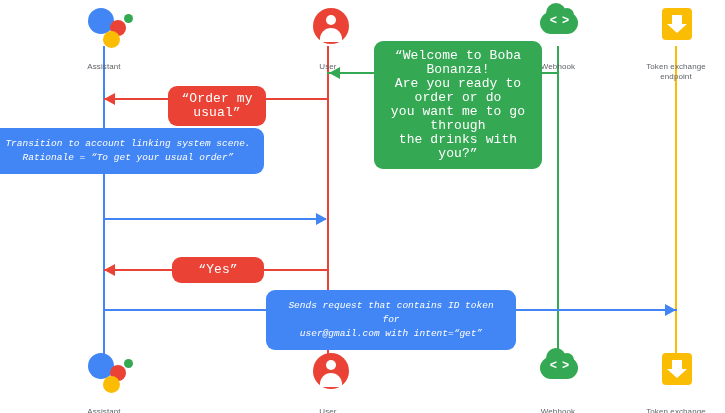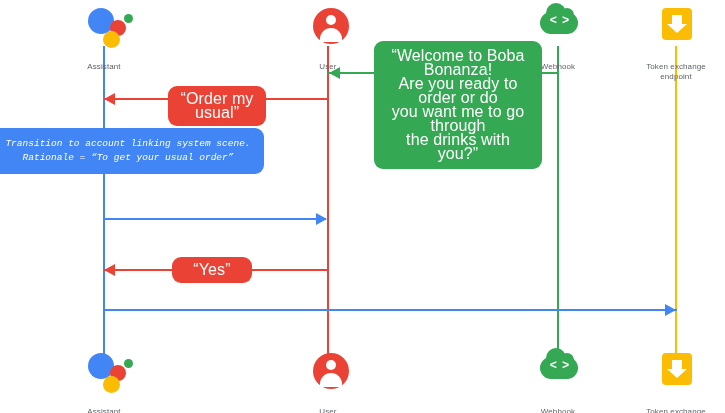--- a/index.html
+++ b/index.html
@@ -162,24 +162,25 @@
     color: #ffffff;
     text-align: center;
     box-sizing: border-box;
     white-space: pre-line;
     z-index: 5;
   }
   .bubble-green { background: #34A853; }
   .bubble-red   { background: #EA4335; text-align: center; }
   .bubble-blue  { background: #4285F4; }
   .bubble-chat {
-    font-size: 16px;
+    font-size: 13px;
     line-height: 14px;
     padding: 8px 12px;
     letter-spacing: 0.1px;
+    font-family: Liberation Mono, monospace;
   }
   .bubble-note {
     font-family: "Liberation Mono", monospace;
     font-style: italic;
     font-size: 9.5px;
     line-height: 14px;
     padding: 9px 12px;
   }
 </style>
 </head>
@@ -240,24 +241,26 @@
   <div class="bubble bubble-red bubble-chat" style="left:168px; top:86px; width:98px; padding:6px 10px;">“Order my usual”</div>
 
   <div class="bubble bubble-blue bubble-note" style="left:-8px; top:128px; width:272px;">Transition to account linking system scene.
 Rationale = “To get your usual order”</div>
 
   <div class="arrow-line" style="left:104px; top:218px; width:222px; background:#4285F4;"></div>
   <div class="arrow-head ah-right" style="left:316px; top:213px; color:#4285F4;"></div>
 
   <div class="arrow-line" style="left:104px; top:269px; width:224px; background:#EA4335;"></div>
   <div class="arrow-head ah-left" style="left:104px; top:264px; color:#EA4335;"></div>
-  <div class="bubble bubble-red bubble-chat" style="left:172px; top:257px; width:80px; padding:6px 10px;">“Yes”</div>
+  <div class="bubble bubble-red bubble-chat" style="left:172px; top:257px; width:92px; padding:6px 10px;">“Yes”</div>
 
   <div class="arrow-line" style="left:104px; top:309px; width:573px; background:#4285F4;"></div>
   <div class="arrow-head ah-right" style="left:665px; top:304px; color:#4285F4;"></div>
+  <div class="bubble bubble-blue bubble-note" style="left:266px; top:290px; width:250px;">Sends request that contains ID token for
+user@gmail.com with intent=“get”</div>
 
   <div class="actor" style="left:44px; top:349px;">
     <div class="actor-icon">
       <div class="assist-blue"></div>
       <div class="assist-green"></div>
       <div class="assist-red"></div>
       <div class="assist-yellow"></div>
     </div>
     <div class="actor-label">Assistant</div>
   </div>

